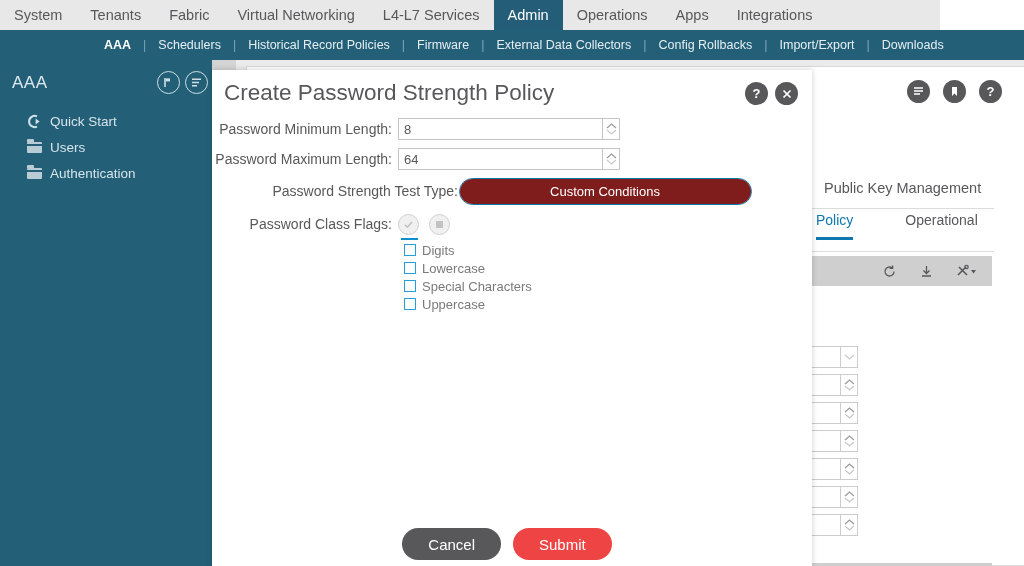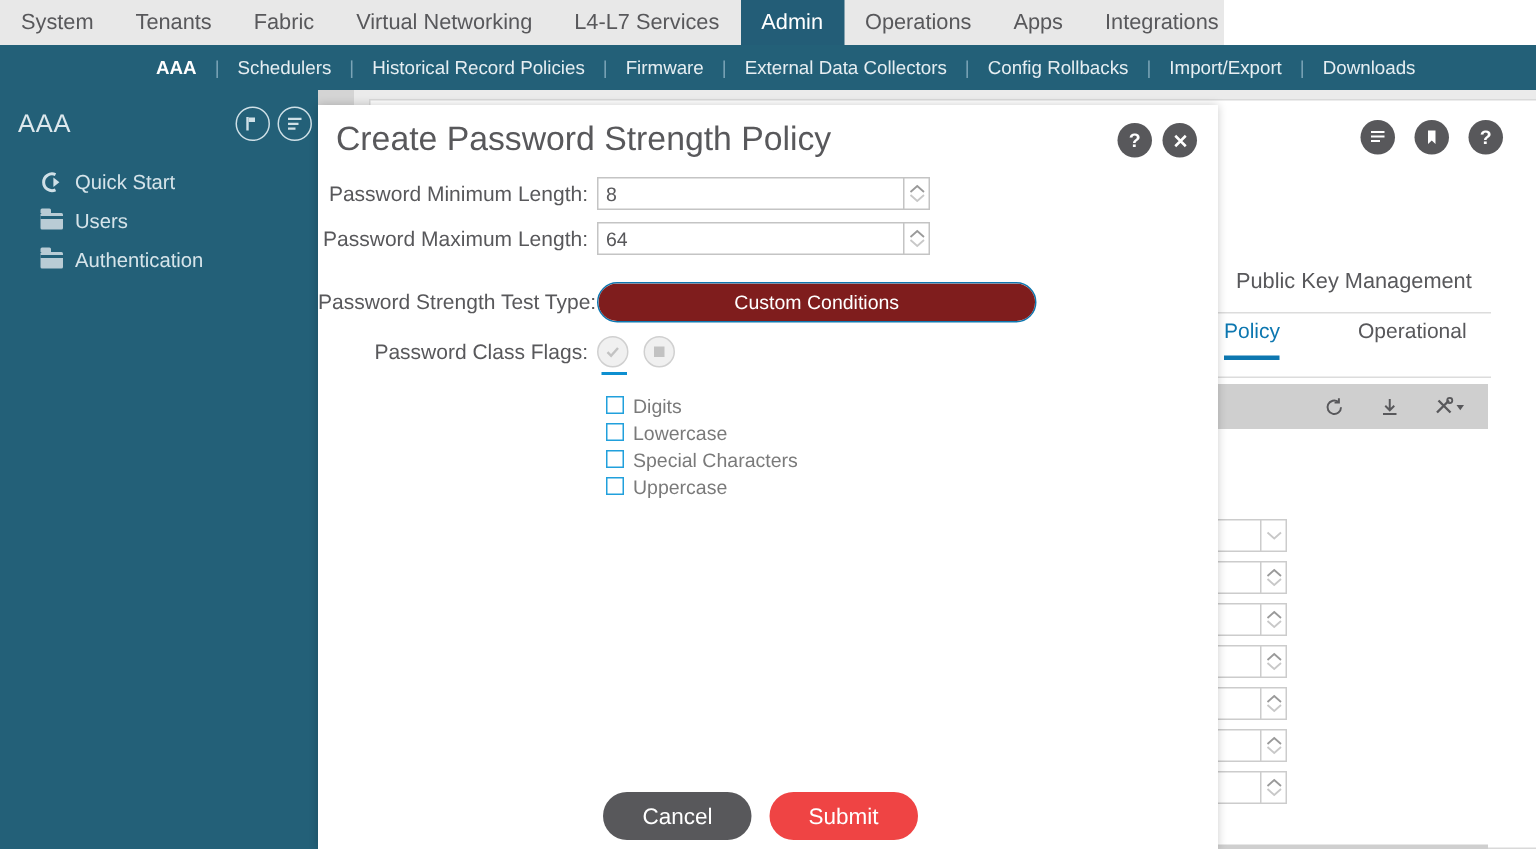--- a/index.html
+++ b/index.html
@@ -13,21 +13,21 @@
   #app {
     position: relative;
     width: 1024px; height: 566px;
     overflow: hidden;
     background: #ffffff;
   }
 
   
   .topnav {
     position: absolute; top: 0; left: 0;
-    width: 816px; height: 30px;
+    width: 940px; height: 30px;
     background: #e8e8e8;
     display: flex; align-items: stretch;
   }
   .topnav-item {
     display: flex; align-items: center;
     padding: 0 14px;
     font-size: 14.5px;
     color: #58585b;
     white-space: nowrap;
     cursor: pointer;
@@ -314,21 +314,21 @@
     display: flex; align-items: center; justify-content: center;
     cursor: pointer;
     position: relative;
   }
   .flag-circ.underlined::after {
     content: ""; position: absolute;
     left: 2px; bottom: -6px; width: 17px; height: 2px;
     background: #0d8fd0;
   }
   .cb-list {
-    margin-top: 16px;
+    margin-top: 6px;
     margin-left: 186px;
     padding-left: 6px;
   }
   .cb-row {
     display: flex; align-items: center;
     height: 18px;
     margin-bottom: 0px;
   }
   .cb-box {
     width: 12px; height: 12px;
@@ -601,21 +601,21 @@
             <svg class="chev" width="11" height="6" viewBox="0 0 11 6" aria-hidden="true">
                 <path d="M1 5 L5.5 1 L10 5" stroke="#9a9a9a" stroke-width="1.2" fill="none"></path>
               </svg>
             <svg class="chev" width="11" height="6" viewBox="0 0 11 6" aria-hidden="true">
                 <path d="M1 1 L5.5 5 L10 1" stroke="#c8c8c8" stroke-width="1.2" fill="none"></path>
               </svg>
           </div>
         </div>
       </div>
 
-      <div class="frow" style="margin-top:18px;">
+      <div class="frow" style="margin-top:8px;justify-content:center;">
         <div class="flabel" style="line-height:27px;">Password Strength Test Type:</div>
         <div class="seg" id="seg-control">
             <div class="seg-btn active">Custom Conditions</div>
           </div>
       </div>
 
       <div class="frow" style="margin-top:4px;margin-bottom:0;align-items:flex-end;">
         <div class="flabel">Password Class Flags:</div>
         <div class="flag-btns">
           <div class="flag-circ underlined">

